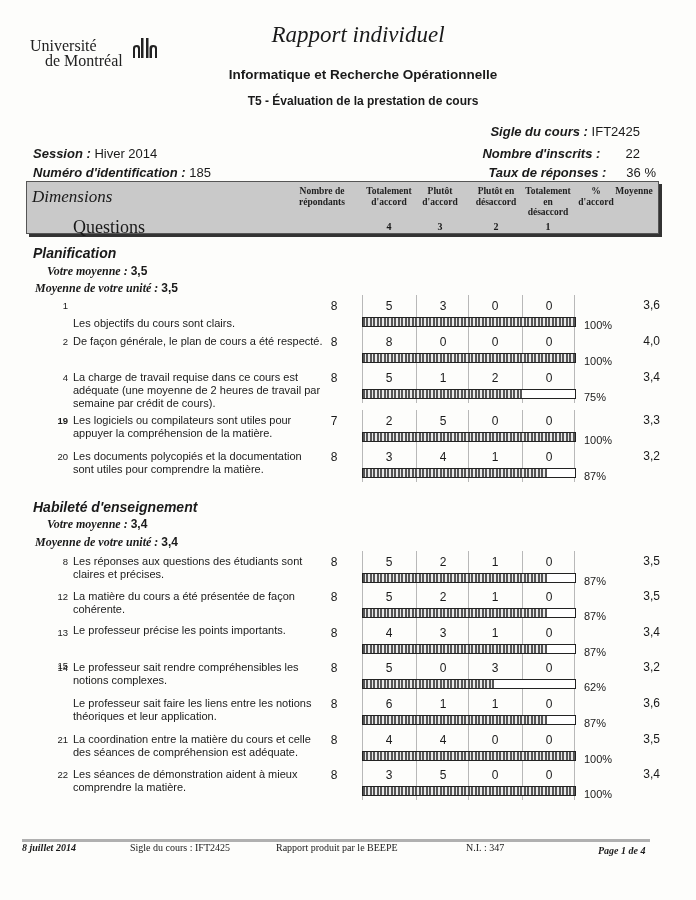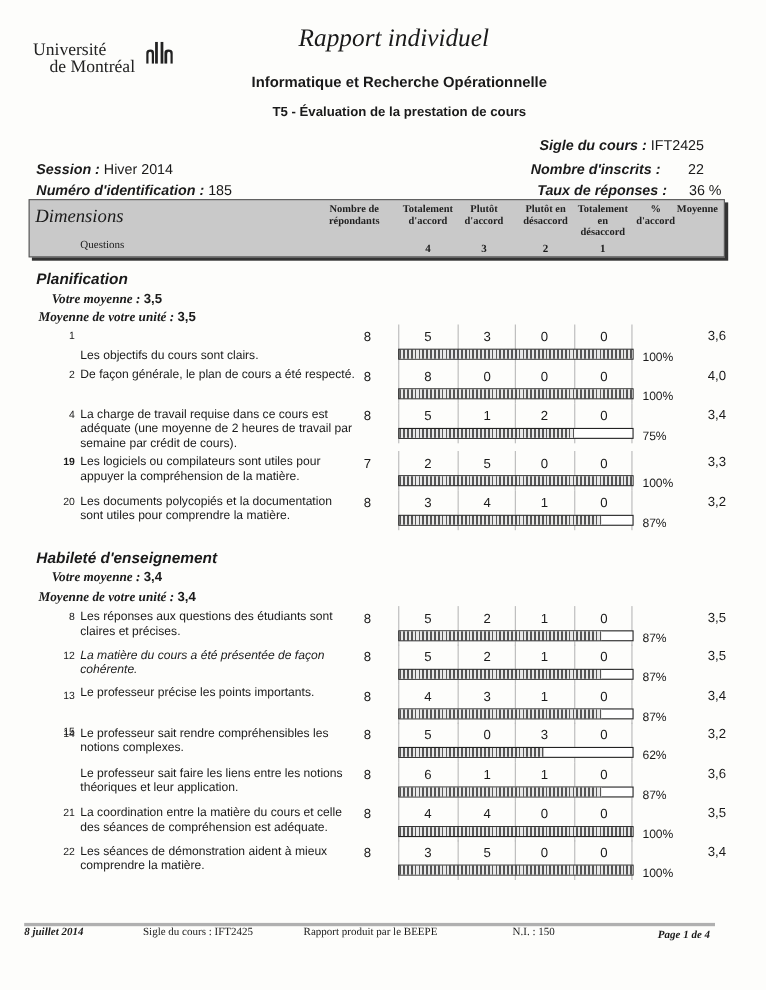--- a/index.html
+++ b/index.html
@@ -9,21 +9,21 @@
   .logo .l2 { padding-left: 15px; }
   .logo-mark { position: absolute; left: 102px; top: 0px; width: 26px; height: 20px; }
   .title { left: 0; width: 696px; top: 22px; text-align: center; padding-left: 20px; font-family: "Liberation Serif", serif; font-style: italic; font-size: 23px; color: #1a1a1a; }
   .subtitle { left: 0; width: 696px; padding-left: 30px; top: 67px; text-align: center; font-weight: bold; font-size: 13.5px; }
   .subtitle2 { left: 0; width: 696px; padding-left: 30px; top: 94px; text-align: center; font-weight: bold; font-size: 12px; }
   .meta-l { left: 33px; font-size: 13px; }
   .meta-r { font-size: 13px; text-align: right; }
   .meta-lbl { font-weight: bold; font-style: italic; }
   .hdr-box { left: 26px; top: 181px; width: 633px; height: 53px; background: #c9c9c9; border: 1px solid #555; box-shadow: 3px 3px 0 #333; }
   .hdr-dim { left: 32px; top: 187px; font-family: "Liberation Serif", serif; font-style: italic; font-size: 17px; }
-  .hdr-q { left: 73px; top: 217px; font-family: "Liberation Serif", serif; font-size: 10px; }
+  .hdr-q { left: 73px; top: 217px; font-family: "Liberation Serif", serif; font-size: 18px; }
   .hcol { top: 186px; font-family: "Liberation Serif", serif; font-weight: bold; font-size: 9.5px; line-height: 10.5px; text-align: center; color: #222; }
   .hnum { top: 221px; font-family: "Liberation Serif", serif; font-weight: bold; font-size: 10px; text-align: center; width: 20px; }
   .sect-title { left: 33px; font-weight: bold; font-style: italic; font-size: 14px; }
   .avg { left: 47px; font-family: "Liberation Serif", serif; font-style: italic; font-weight: bold; font-size: 12px; }
   .avg .v { font-family: "Liberation Sans", sans-serif; font-style: normal; font-size: 12px; }
   .qnum { width: 26px; text-align: right; font-size: 9.5px; left: 42px; }
   .qtext { left: 73px; width: 250px; font-size: 11px; line-height: 13px; }
   .qresp { left: 328px; width: 12px; text-align: center; font-size: 12px; }
   .cell { font-size: 12px; text-align: center; width: 52px; }
   .vline { width: 1px; background: #b8b8b8; }
@@ -201,21 +201,21 @@
     <div class="abs cell" style="left: 363px; top: 555px;">5</div>
     <div class="abs cell" style="left: 417px; top: 555px;">2</div>
     <div class="abs cell" style="left: 469px; top: 555px;">1</div>
     <div class="abs cell" style="left: 523px; top: 555px;">0</div>
     <div class="abs bar" style="top: 573px;">
       <div class="bar-fill" style="width: 87%;"></div>
     </div>
     <div class="abs pct" style="top: 575px;">87%</div>
     <div class="abs mean" style="top: 554px;">3,5</div>
     <div class="abs qnum" style="top: 591px;">12</div>
-    <div class="abs qtext" style="top: 590px; font-style: italic;">La matière du cours a été présentée de façon cohérente.</div>
+    <div class="abs qtext" style="top: 590px;">La matière du cours a été présentée de façon cohérente.</div>
     <div class="abs qresp" style="top: 590px;">8</div>
     <div class="abs vline" style="left: 362px; top: 586px; height: 36px;"></div>
     <div class="abs vline" style="left: 416px; top: 586px; height: 36px;"></div>
     <div class="abs vline" style="left: 468px; top: 586px; height: 36px;"></div>
     <div class="abs vline" style="left: 522px; top: 586px; height: 36px;"></div>
     <div class="abs vline" style="left: 574px; top: 586px; height: 36px;"></div>
     <div class="abs cell" style="left: 363px; top: 590px;">5</div>
     <div class="abs cell" style="left: 417px; top: 590px;">2</div>
     <div class="abs cell" style="left: 469px; top: 590px;">1</div>
     <div class="abs cell" style="left: 523px; top: 590px;">0</div>
@@ -308,14 +308,14 @@
       <div class="bar-fill" style="width: 100%;"></div>
     </div>
     <div class="abs pct" style="top: 788px;">100%</div>
     <div class="abs mean" style="top: 767px;">3,4</div>
   </div>
 
 <div class="abs footer-line"></div>
 <div class="abs foot foot-it" style="left:22px;">8 juillet 2014</div>
 <div class="abs foot" style="left:130px;">Sigle du cours : IFT2425</div>
 <div class="abs foot" style="left:276px;">Rapport produit par le BEEPE</div>
-<div class="abs foot" style="left:466px;">N.I. : 150</div>
+<div class="abs foot" style="left:466px;">N.I. : 347</div>
 <div class="abs foot foot-it" style="left:598px; top:845px;">Page 1 de 4</div>
 
 </body></html>

